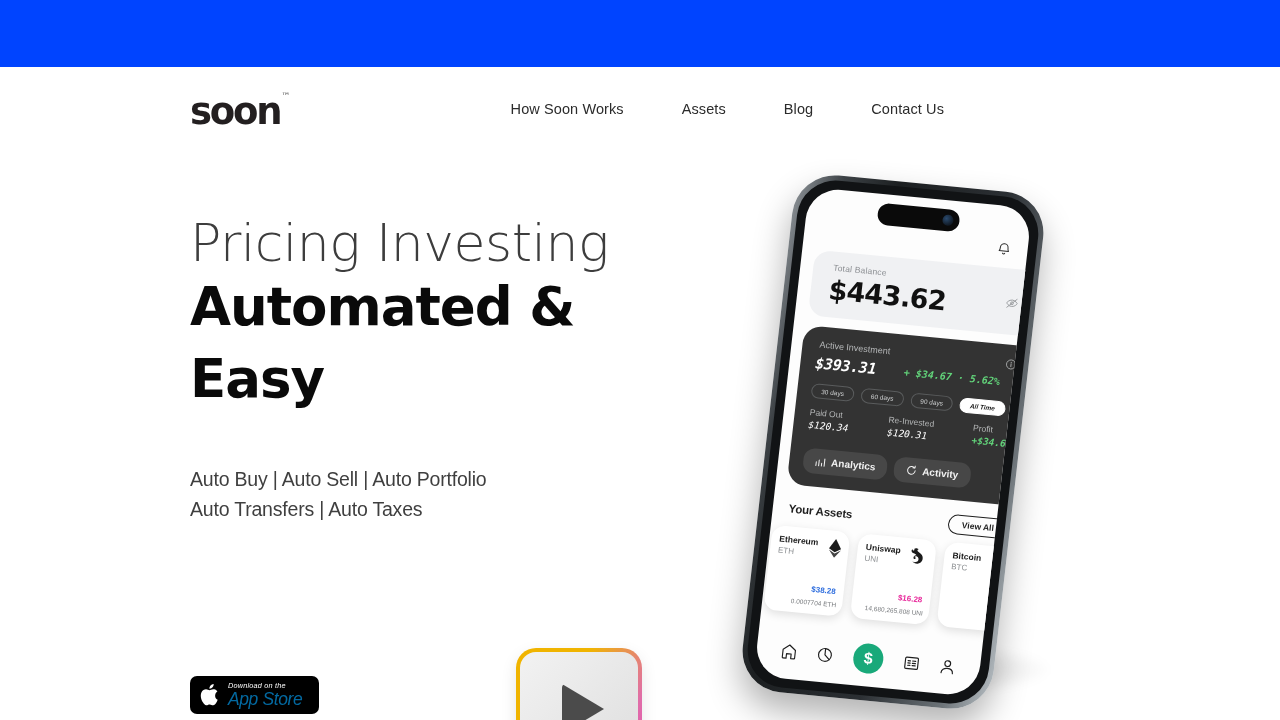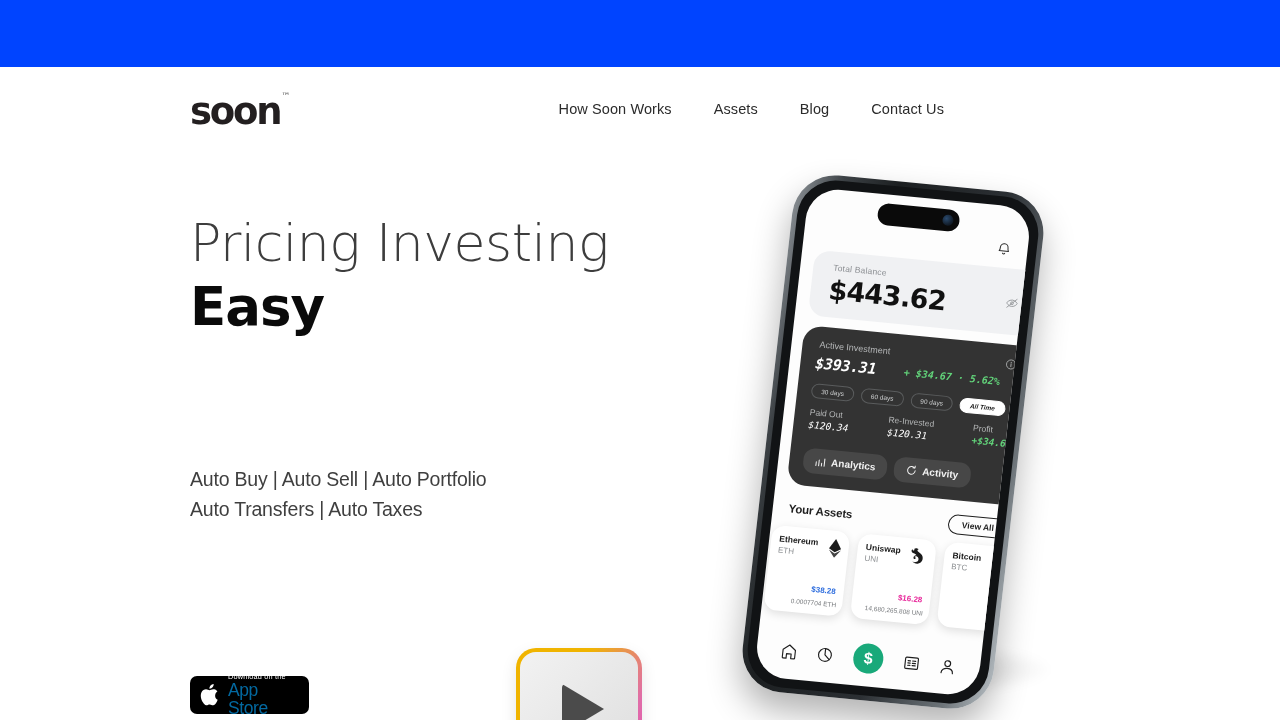--- a/index.html
+++ b/index.html
@@ -39,21 +39,21 @@
     letter-spacing: 0;
     position: relative;
     top: -12px;
     left: 1px;
     color: #555;
   }
   .nav {
     position: absolute; right: 180px; top: 34px;
     display: flex;
     align-items: center;
-    gap: 0px;
+    gap: 16px;
   }
   .nav a {
     color: #2b2b2b;
     font-size: 14.5px;
     text-decoration: none;
     padding: 0 21px;
     white-space: nowrap;
     letter-spacing: 0.1px;
   }
   .nav a:last-child { padding-right: 0; }
@@ -101,21 +101,21 @@
   }
   .badge {
     background: #000;
     border-radius: 7px;
     height: 38px;
     display: flex;
     align-items: center;
     padding: 0 10px 0 9px;
     gap: 7px;
   }
-  .badge-apple { width: 119px; }
+  .badge-apple { width: 129px; font-style: italic; }
   .badge-google { width: 130px; }
   .badge-txt { display: flex; flex-direction: column; justify-content: center; line-height: 1; }
   .badge-small {
     color: #fff;
     font-size: 7.3px;
     letter-spacing: 0.2px;
     margin-bottom: 2px;
   }
   .badge-big {
     color: #0369a1;
@@ -370,20 +370,21 @@
   <nav class="nav">
     <a href="#">How Soon Works</a>
     <a href="#">Assets</a>
     <a href="#">Blog</a>
     <a href="#">Contact Us</a>
   </nav>
 </div>
 
 <div class="hero-left">
   <div class="h-line1">Pricing Investing</div>
+  <div class="h-line2">Automated &amp;</div>
   <div class="h-line3">Easy</div>
 </div>
 
 <div class="subtitle">
   <div>Auto Buy | Auto Sell | Auto Portfolio</div>
   <div>Auto Transfers | Auto Taxes</div>
 </div>
 
 <div class="badges">
   <div class="badge badge-apple">

